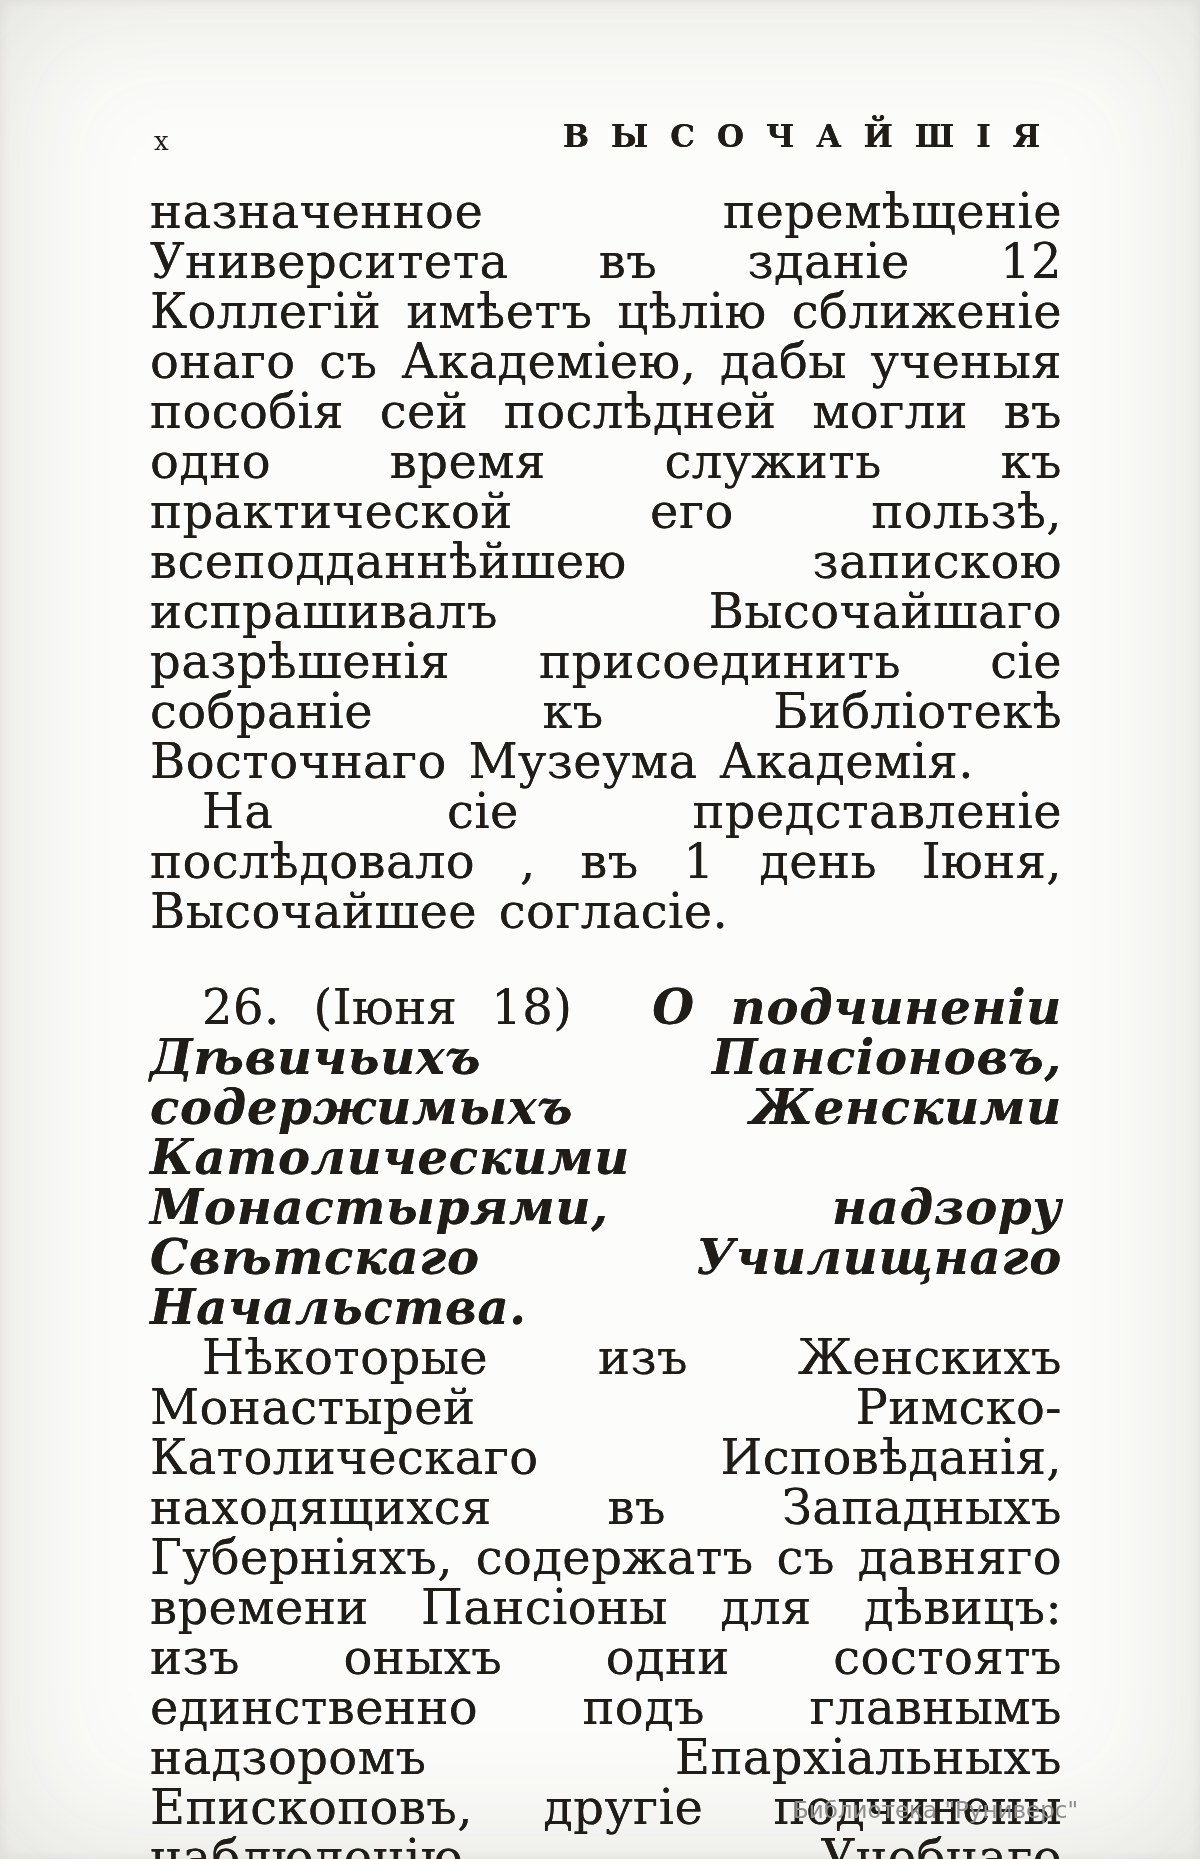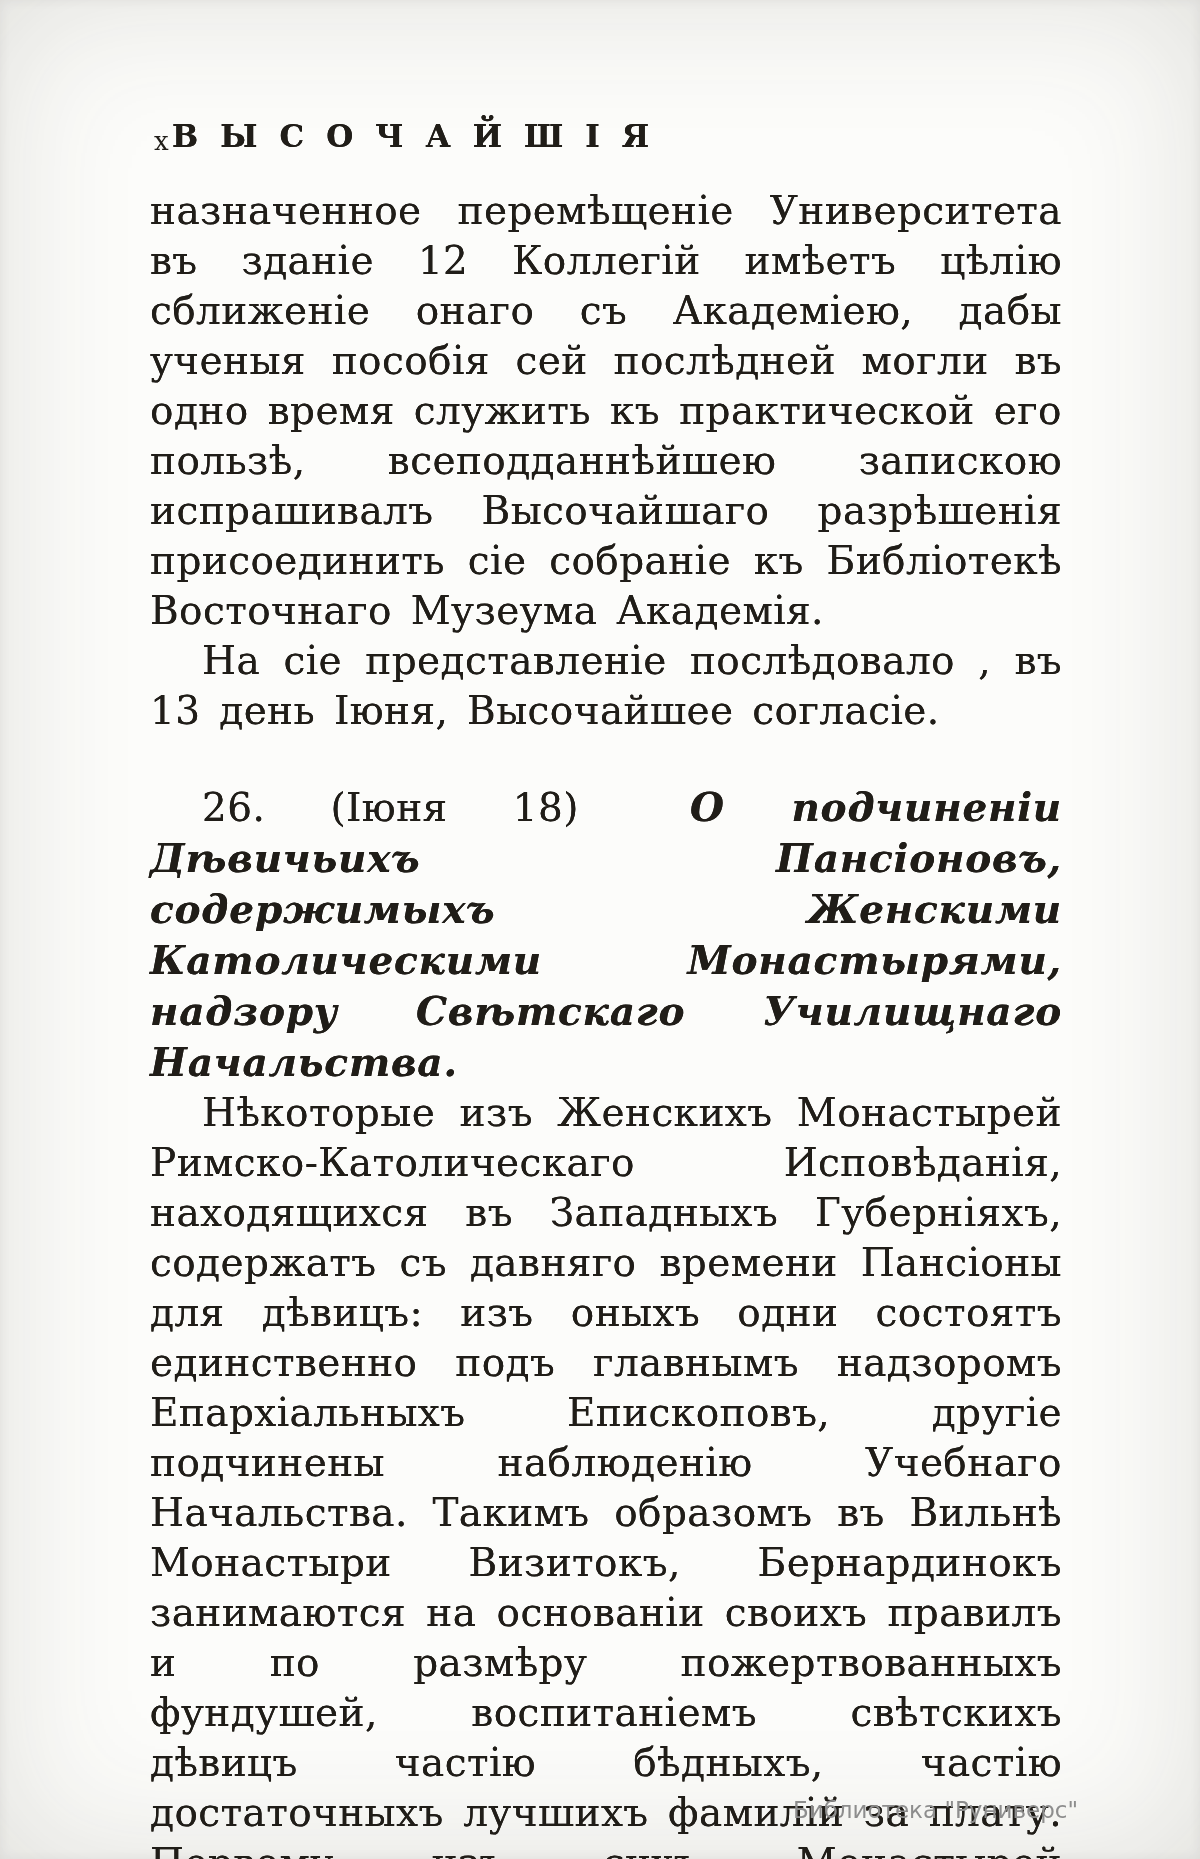--- a/index.html
+++ b/index.html
@@ -34,36 +34,36 @@
     height: 44px;
   }
   .page-number {
     position: absolute;
     left: 4px;
     top: 8px;
     font-size: 26px;
     letter-spacing: 1px;
   }
   .running-head {
-    text-align: left;
+    text-align: right;
     font-size: 31px;
     font-weight: bold;
     letter-spacing: 22px;
     padding-left: 22px; 
     text-shadow: 0 0 0.5px currentColor;
   }
   .content {
     position: absolute;
     top: 186px;
     left: 150px;
     width: 912px;
   }
   p.body {
     margin: 0;
-    font-size: 39px;
+    font-size: 48px;
     line-height: 50px;
     text-align: justify;
     word-spacing: 6px;
     letter-spacing: 0.4px;
     text-shadow: 0 0 0.5px currentColor;
   }
   p.indent { text-indent: 52px; }
   p.section-heading { margin-top: 46px; }
   p.section-heading em {
     font-style: italic;
@@ -87,21 +87,21 @@
   <div class="vignette"></div>
 
   <div class="running-head-row">
     <span class="page-number">x</span>
     <div class="running-head">ВЫСОЧАЙШІЯ</div>
   </div>
 
   <div class="content">
     <p class="body">назначенное перемѣщеніе Университета въ зданіе 12 Коллегій имѣетъ цѣлію сближеніе онаго съ Академіею, дабы ученыя пособія сей послѣдней могли въ одно время служить къ практической его пользѣ, всеподданнѣйшею запискою испрашивалъ Высочайшаго разрѣшенія присоединить сіе собраніе къ Библіотекѣ Восточнаго Музеума Академія.</p>
 
-    <p class="body indent">На сіе представленіе послѣдовало , въ 13 день Іюня, Высочайшее согласіе.</p>
+    <p class="body indent">На сіе представленіе послѣдовало , въ 1 день Іюня, Высочайшее согласіе.</p>
 
     <p class="body indent section-heading">
       <span>26. (Іюня 18)</span>
       <em>О подчиненіи Дѣвичьихъ Пансіоновъ, содержимыхъ Женскими Католическими Монастырями, надзору Свѣтскаго Училищнаго Начальства.</em>
     </p>
 
     <p class="body indent">Нѣкоторые изъ Женскихъ Монастырей Римско-Католическаго Исповѣданія, находящихся въ Западныхъ Губерніяхъ, содержатъ съ давняго времени Пансіоны для дѣвицъ: изъ оныхъ одни состоятъ единственно подъ главнымъ надзоромъ Епархіальныхъ Епископовъ, другіе подчинены наблюденію Учебнаго Начальства. Такимъ образомъ въ Вильнѣ Монастыри Визитокъ, Бернардинокъ занимаются на основаніи своихъ правилъ и по размѣру пожертвованныхъ фундушей, воспитаніемъ свѣтскихъ дѣвицъ частію бѣдныхъ, частію достаточныхъ лучшихъ фамилій за плату. Первому изъ сихъ Монастырей отпускается для сей же цѣли по Высочайшему Указу блаженныя памяти ГОСУДАРЯ ИМПЕРАТОРА ПАВЛА 1, ежегодно по 3.000 р. серебромъ изъ доходовъ съ Поіезуитскаго Фундуша.</p>
 
   </div>
 

